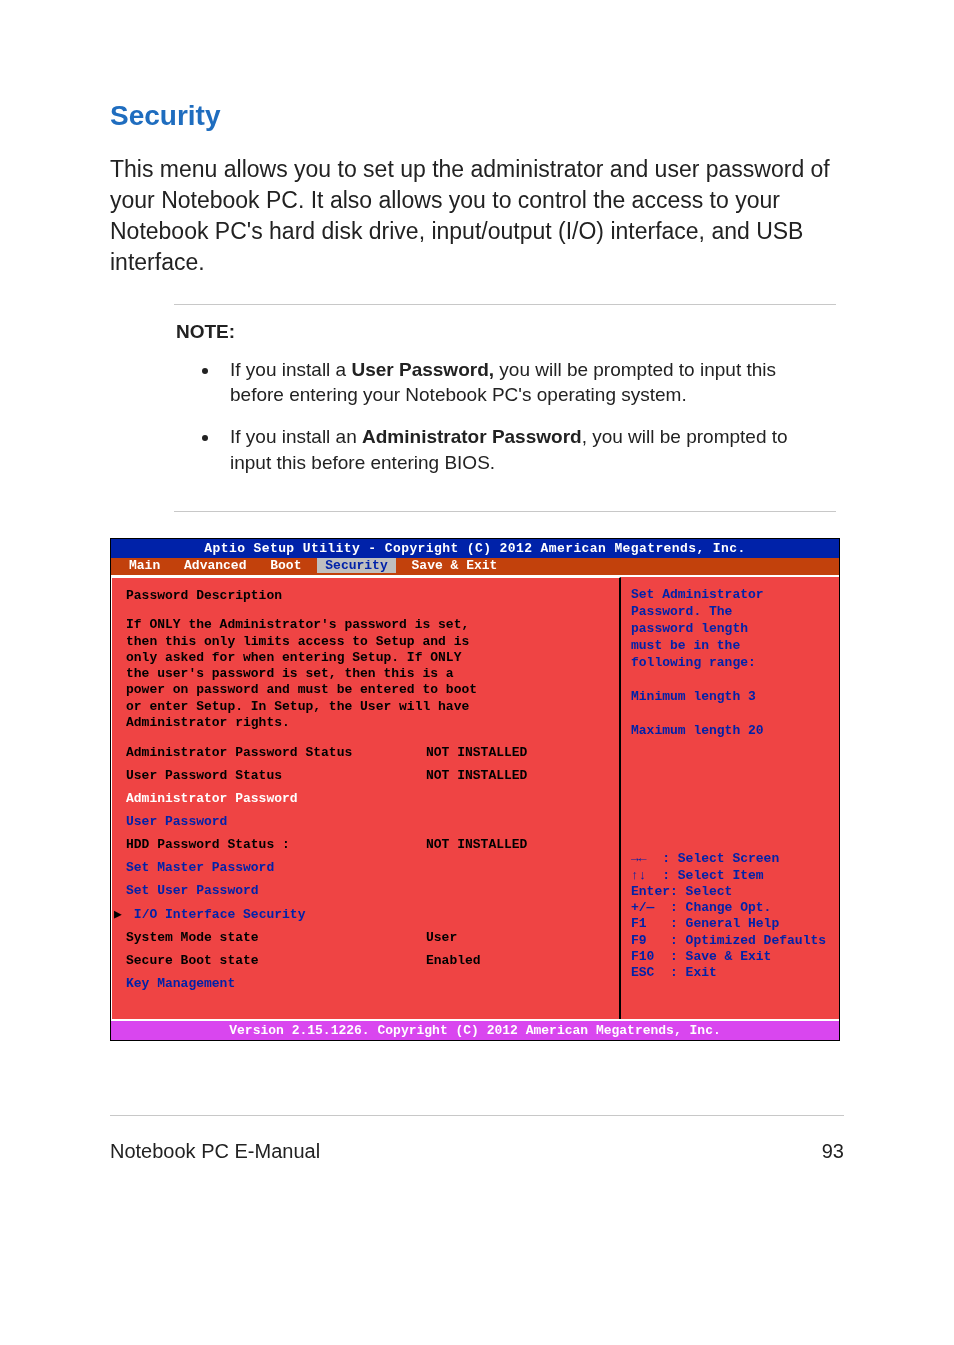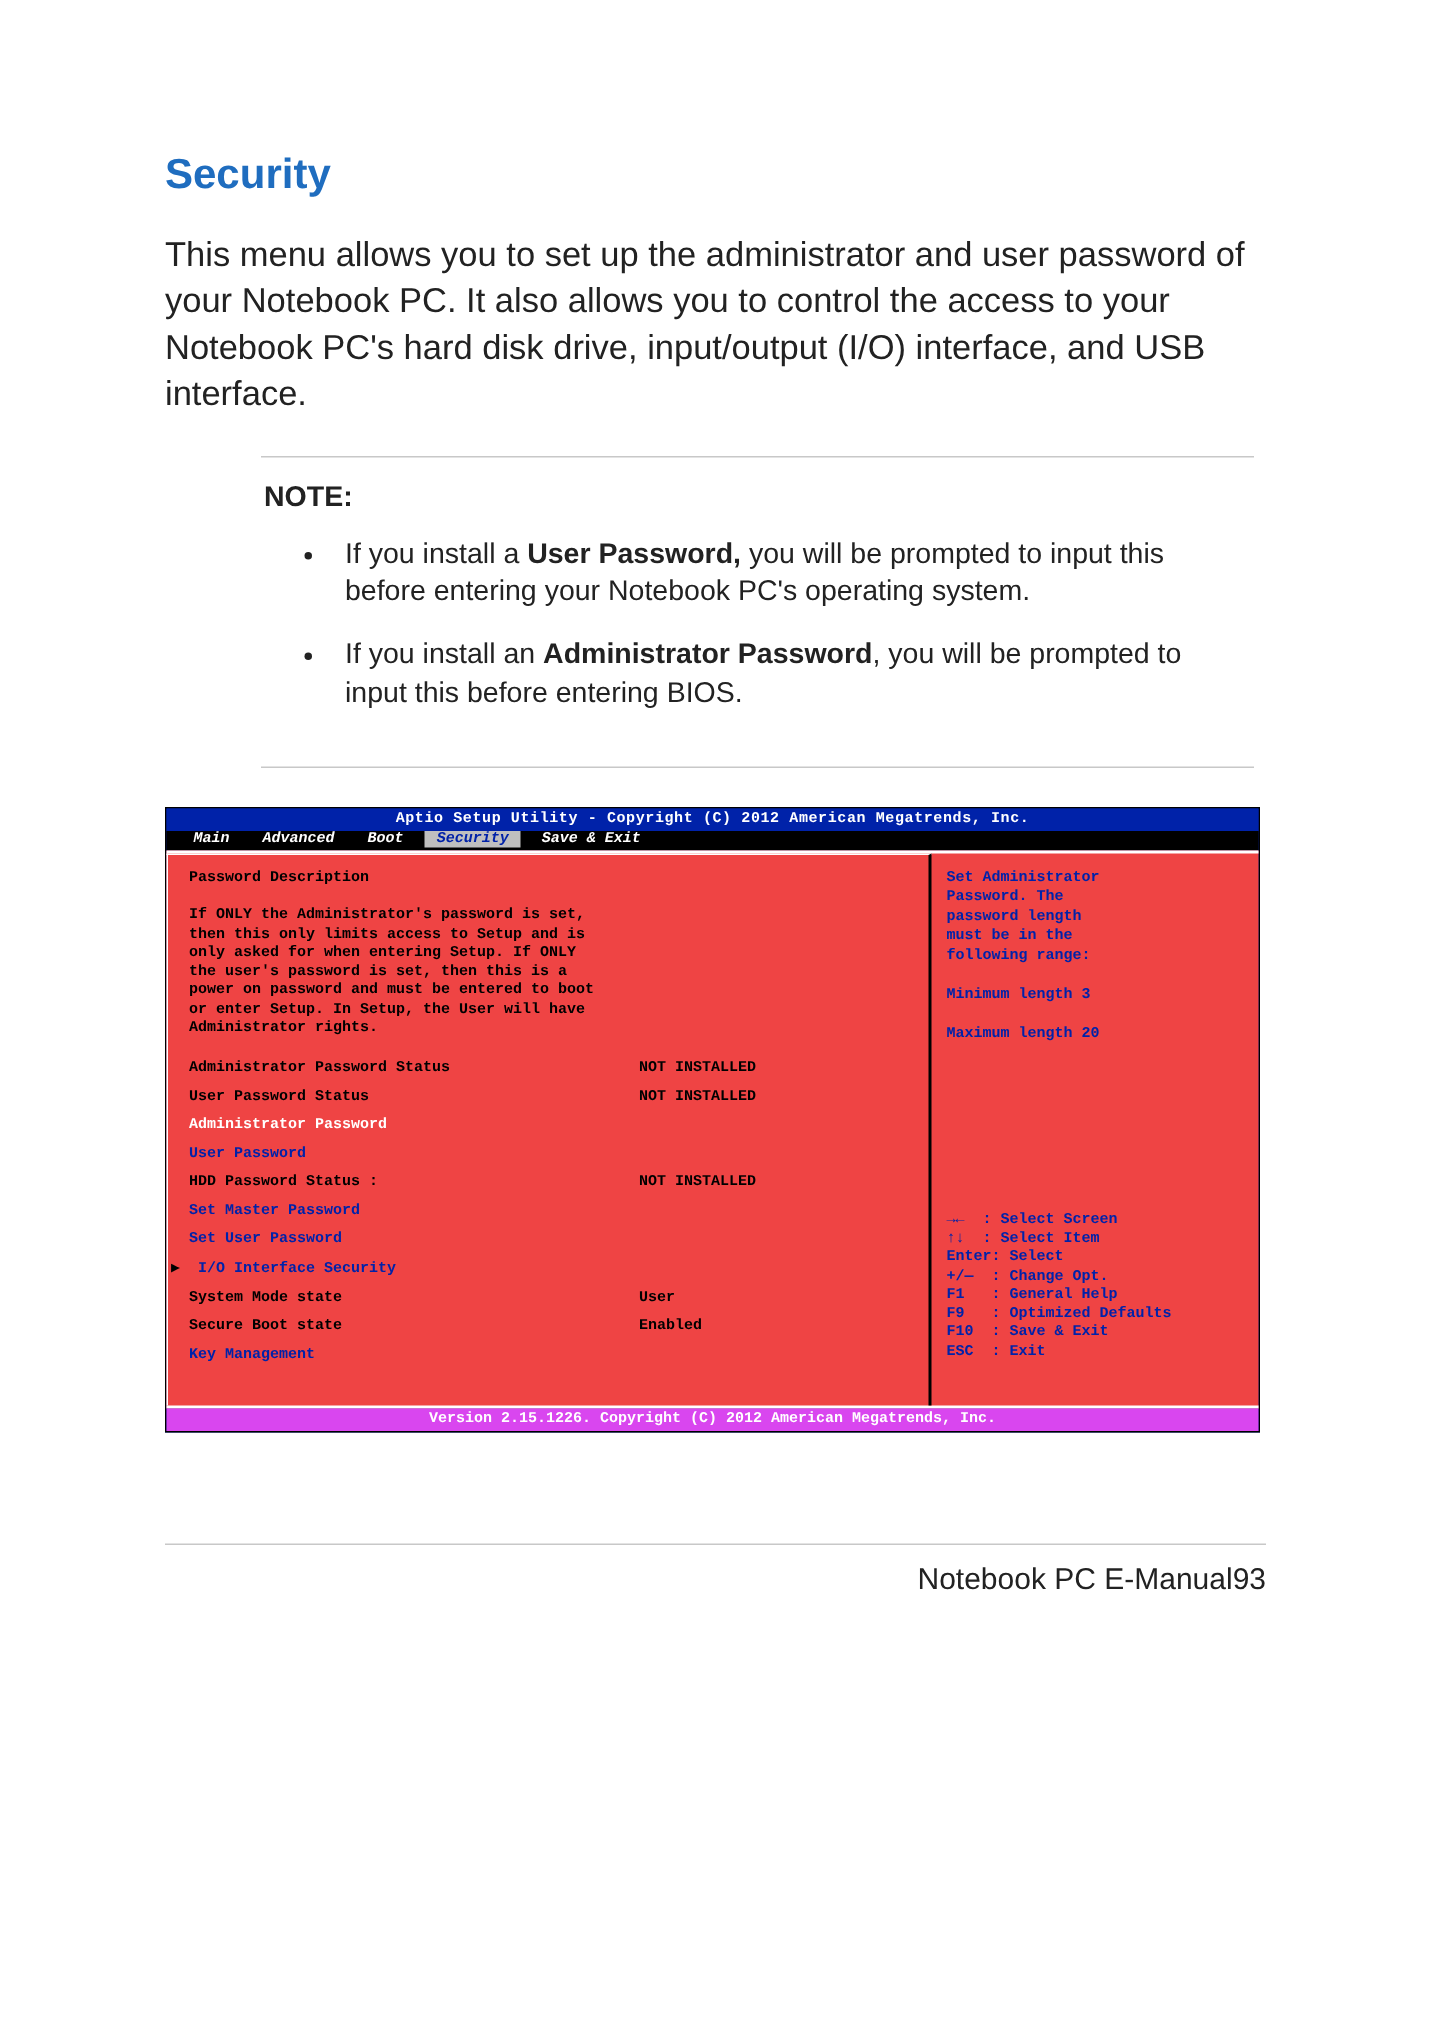--- a/index.html
+++ b/index.html
@@ -47,37 +47,36 @@
     margin-bottom: 16px;
     padding-left: 10px;
   }
   .strong { font-weight: 700; }
 
   
   .bios {
     margin: 26px 0 0 0;
     width: 728px;
     font-family: "Courier New", Courier, monospace;
-    font-size: 10px;
+    font-size: 13px;
     background: #0022a9;
     border: 1px solid #000;
   }
   .bios-headerbar {
     background: #0022a9;
     color: #fff;
     text-align: center;
     padding: 2px 0 2px 0;
     font-weight: 700;
     letter-spacing: 0.4px;
   }
   .bios-tabs {
-    background: #000000;
+    background: #c2410c;
     color: #fff;
     padding: 0 0 2px 10px;
-    font-style: italic;
   }
   .bios-tab {
     display: inline-block;
     padding: 0 8px;
     font-weight: 700;
   }
   .bios-tab.active {
     background: #bfbfbf;
     color: #0022a9;
   }
@@ -124,23 +123,23 @@
     background: #d946ef;
     color: #fff;
     text-align: center;
     padding: 2px 0;
     font-weight: 700;
   }
 
   .page-footer {
     margin-top: 74px;
     border-top: 1px solid #c8c8c8;
-    padding-top: 12px;
+    padding-top: 24px;
     display: flex;
-    justify-content: flex-end;
+    justify-content: space-between;
     font-size: 20px;
   }
 </style>
 </head>
 <body>
 
 <div class="page">
 
   <div class="heading">Security</div>
 

